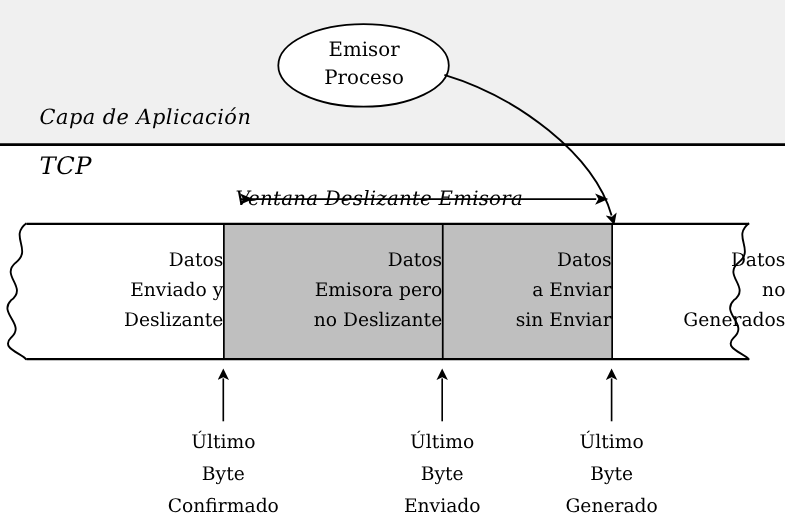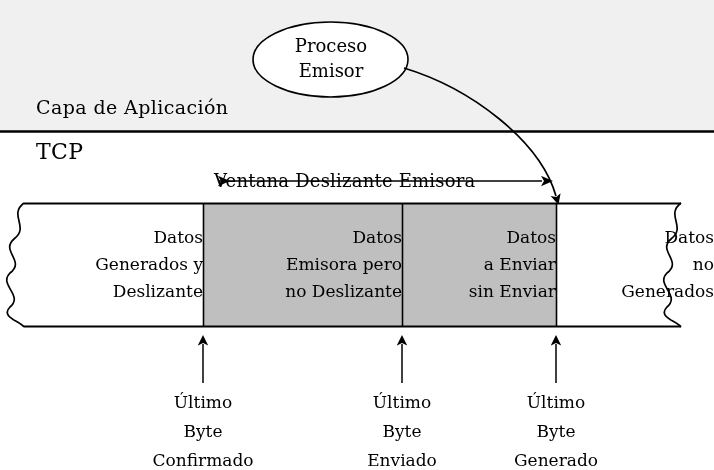--- a/index.html
+++ b/index.html
@@ -7,21 +7,21 @@
     width:714px;height:470px;
     background:#ffffff;
     font-family:"DejaVu Serif", serif;
     color:#000;
     overflow:hidden;
     position:relative;
   }
   #stage{position:absolute;left:0;top:0;width:714px;height:470px;}
   svg#canvas{position:absolute;left:0;top:0;width:714px;height:470px;}
 
-  .txt{position:absolute;white-space:nowrap;font-family:"DejaVu Serif",serif;color:#000;}
+  .txt{position:absolute;white-space:nowrap;font-family:"DejaVu Serif",serif;color:#000;font-style:italic;}
 
   #app-layer-label{left:36px;top:96px;font-size:19px;letter-spacing:0.4px;}
   #tcp-label{left:36px;top:139px;font-size:22px;letter-spacing:0.4px;}
 
   #window-label{left:214px;top:170px;font-size:18px;letter-spacing:0.2px;}
 
   .ellipse-text{
     position:absolute;width:156px;text-align:center;
     font-size:18px;line-height:25px;
   }
@@ -96,27 +96,27 @@
     <line x1="556" y1="383" x2="556" y2="344" stroke="#000" stroke-width="1.5" marker-end="url(#arrowUp)"></line>
   </svg>
 
   <div class="txt" id="app-layer-label">Capa de Aplicación</div>
 
   <div class="txt" id="tcp-label">TCP</div>
 
   <div class="txt" id="window-label">Ventana Deslizante Emisora</div>
 
   <div class="ellipse-text" id="process-text">
+    <div>Emisor</div>
     <div>Proceso</div>
-    <div>Emisor</div>
   </div>
 
   <div class="block-text" id="blk1-text">
     <div>Datos</div>
-    <div>Generados y</div>
+    <div>Enviado y</div>
     <div>Deslizante</div>
   </div>
 
   <div class="block-text" id="blk2-text">
     <div>Datos</div>
     <div>Emisora pero</div>
     <div>no Deslizante</div>
   </div>
 
   <div class="block-text" id="blk3-text">

